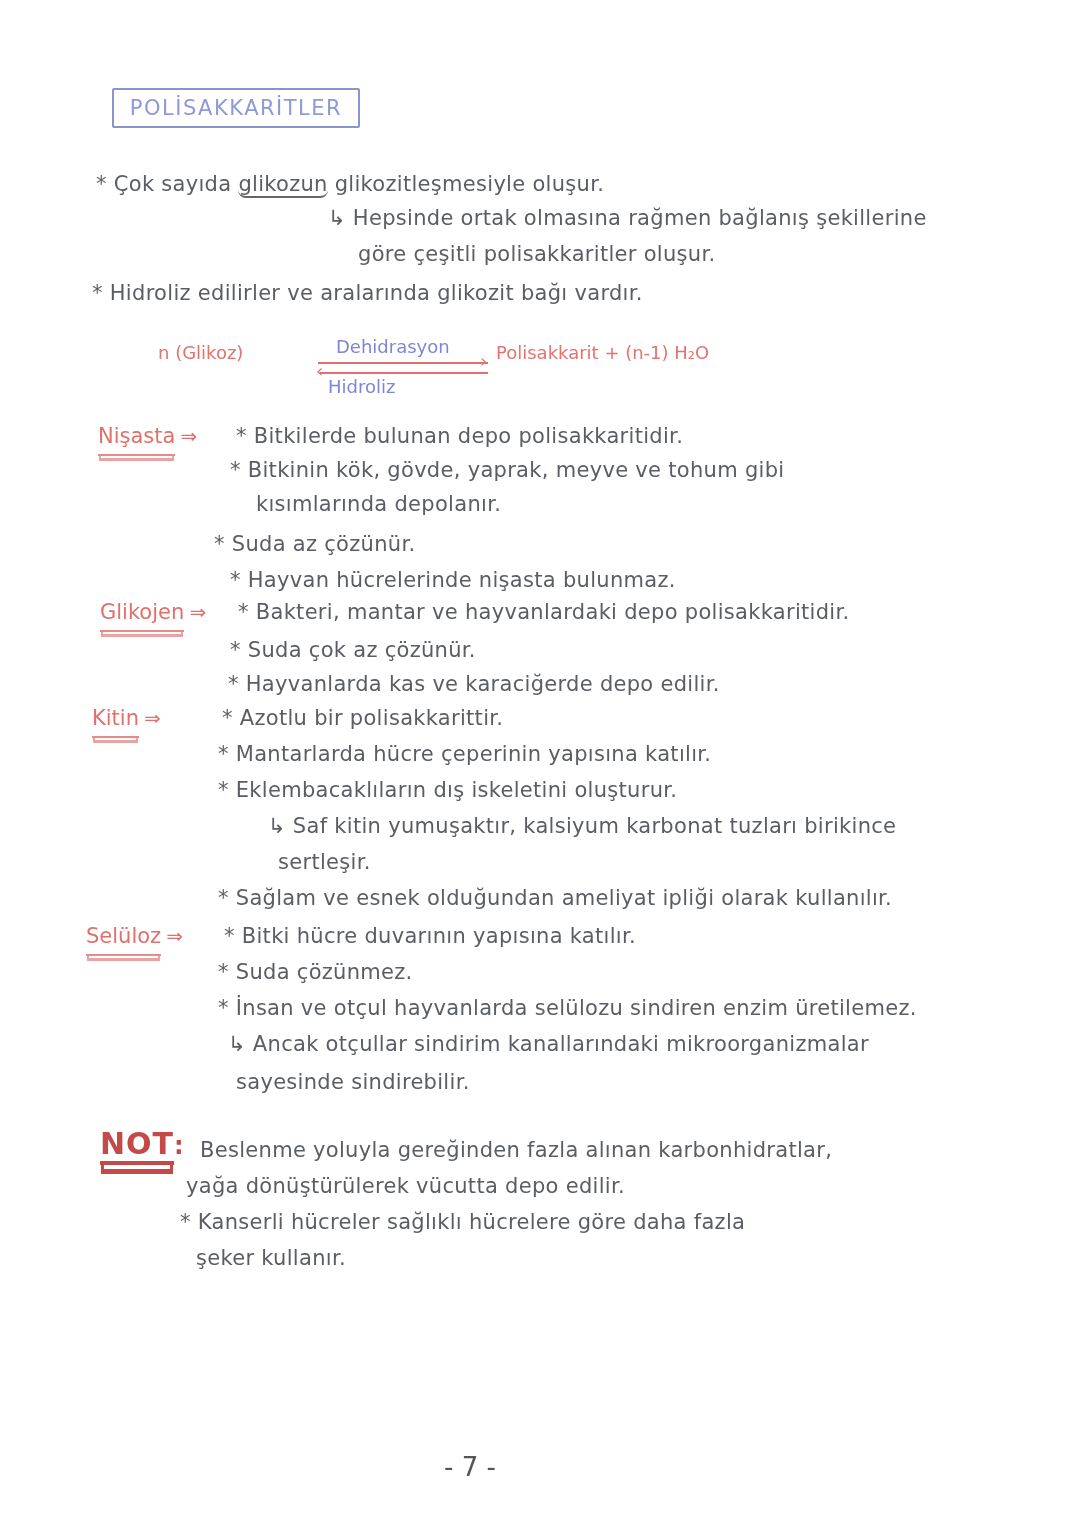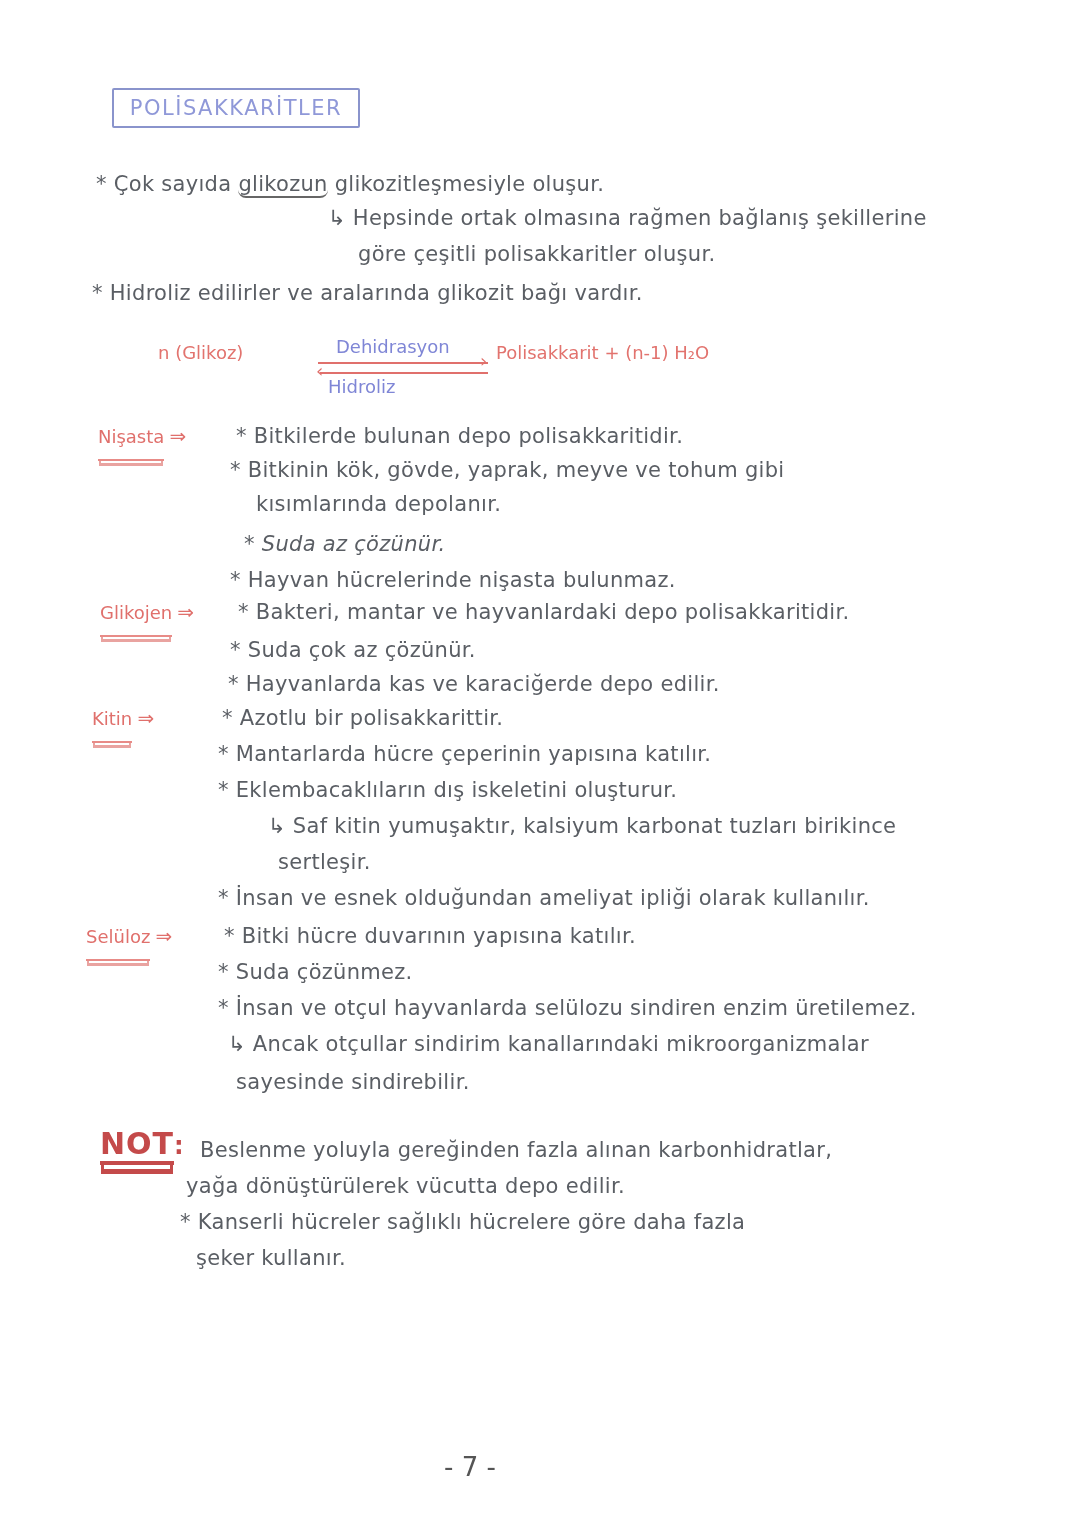--- a/index.html
+++ b/index.html
@@ -13,22 +13,22 @@
       left: 112px; top: 88px; width: 244px; height: 36px;
       border: 2px solid #8a94cc; border-radius: 2px;
       color: #8f98d8; font-size: 21px; letter-spacing: 1.5px;
       display: flex; align-items: center; justify-content: center;
       font-family: "DejaVu Sans", sans-serif;
     }
     .underline-wavy { border-bottom: 2px solid #666; border-radius: 0 0 8px 8px; }
     .eq { color: #e2736e; font-size: 18px; }
     .blue { color: #7f86d6; font-size: 18px; }
     .label {
-      color: #e0706c; font-size: 18px;
-      padding-bottom: 12px;
+      color: #e0706c; font-size: 21px;
+      padding-bottom: 6px;
       border-bottom: 2px solid #e88b87;
       box-shadow: 0 5px 0 -3px #fff, 0 6px 0 -1px #e9a3a0;
     }
     .arrow-sym { color: #e0706c; font-size: 20px; }
     .not {
       color: #c44a4a; font-weight: bold; font-size: 30px; letter-spacing: 1px;
       border-bottom: 4px solid #c44a4a;
       box-shadow: 0 8px 0 -4px #fff, 0 10px 0 -1px #c44a4a;
     }
     .arrow-line {
@@ -59,41 +59,41 @@
 <div class="abs blue" style="left:328px; top:376px;">Hidroliz</div>
 <div class="abs eq" style="left:496px; top:342px;">Polisakkarit + (n-1) H₂O</div>
 
 <div class="abs" style="left:98px; top:424px;">
   <span class="label">Nişasta</span>
   <span class="arrow-sym">⇒</span>
 </div>
 <div class="abs hand" style="left:236px; top:424px;">* Bitkilerde bulunan depo polisakkaritidir.</div>
 <div class="abs hand" style="left:230px; top:458px;">* Bitkinin kök, gövde, yaprak, meyve ve tohum gibi</div>
 <div class="abs hand" style="left:256px; top:492px;">kısımlarında depolanır.</div>
-<div class="abs hand" style="left:244px; top:532px;font-style:italic;">* Suda az çözünür.</div>
+<div class="abs hand" style="left:214px; top:532px;">* Suda az çözünür.</div>
 <div class="abs hand" style="left:230px; top:568px;text-align:center;">* Hayvan hücrelerinde nişasta bulunmaz.</div>
 
 <div class="abs" style="left:100px; top:600px;">
   <span class="label">Glikojen</span>
   <span class="arrow-sym">⇒</span>
 </div>
 <div class="abs hand" style="left:238px; top:600px;">* Bakteri, mantar ve hayvanlardaki depo polisakkaritidir.</div>
 <div class="abs hand" style="left:230px; top:638px;">* Suda çok az çözünür.</div>
 <div class="abs hand" style="left:228px; top:672px;">* Hayvanlarda kas ve karaciğerde depo edilir.</div>
 
 <div class="abs" style="left:92px; top:706px;">
   <span class="label">Kitin</span>
   <span class="arrow-sym">⇒</span>
 </div>
 <div class="abs hand" style="left:222px; top:706px;">* Azotlu bir polisakkarittir.</div>
 <div class="abs hand" style="left:218px; top:742px;">* Mantarlarda hücre çeperinin yapısına katılır.</div>
 <div class="abs hand" style="left:218px; top:778px;">* Eklembacaklıların dış iskeletini oluşturur.</div>
 <div class="abs hand" style="left:268px; top:814px;">↳ Saf kitin yumuşaktır, kalsiyum karbonat tuzları birikince</div>
 <div class="abs hand" style="left:278px; top:850px;">sertleşir.</div>
-<div class="abs hand" style="left:218px; top:886px;">* İnsan ve esnek olduğundan ameliyat ipliği olarak kullanılır.</div>
+<div class="abs hand" style="left:218px; top:886px;">* Sağlam ve esnek olduğundan ameliyat ipliği olarak kullanılır.</div>
 
 <div class="abs" style="left:86px; top:924px;">
   <span class="label">Selüloz</span>
   <span class="arrow-sym">⇒</span>
 </div>
 <div class="abs hand" style="left:224px; top:924px;">* Bitki hücre duvarının yapısına katılır.</div>
 <div class="abs hand" style="left:218px; top:960px;">* Suda çözünmez.</div>
 <div class="abs hand" style="left:218px; top:996px;">* İnsan ve otçul hayvanlarda selülozu sindiren enzim üretilemez.</div>
 <div class="abs hand" style="left:228px; top:1032px;">↳ Ancak otçullar sindirim kanallarındaki mikroorganizmalar</div>
 <div class="abs hand" style="left:236px; top:1070px;">sayesinde sindirebilir.</div>

